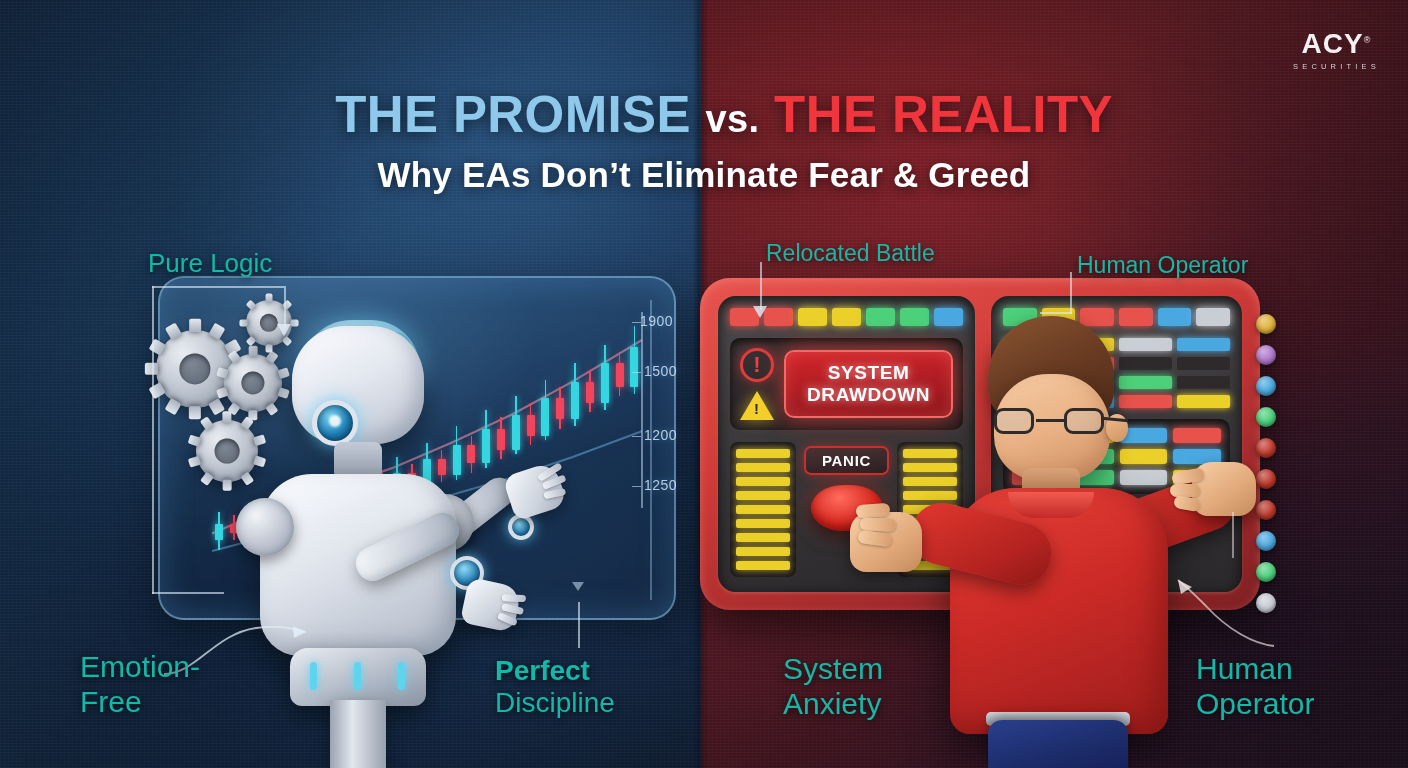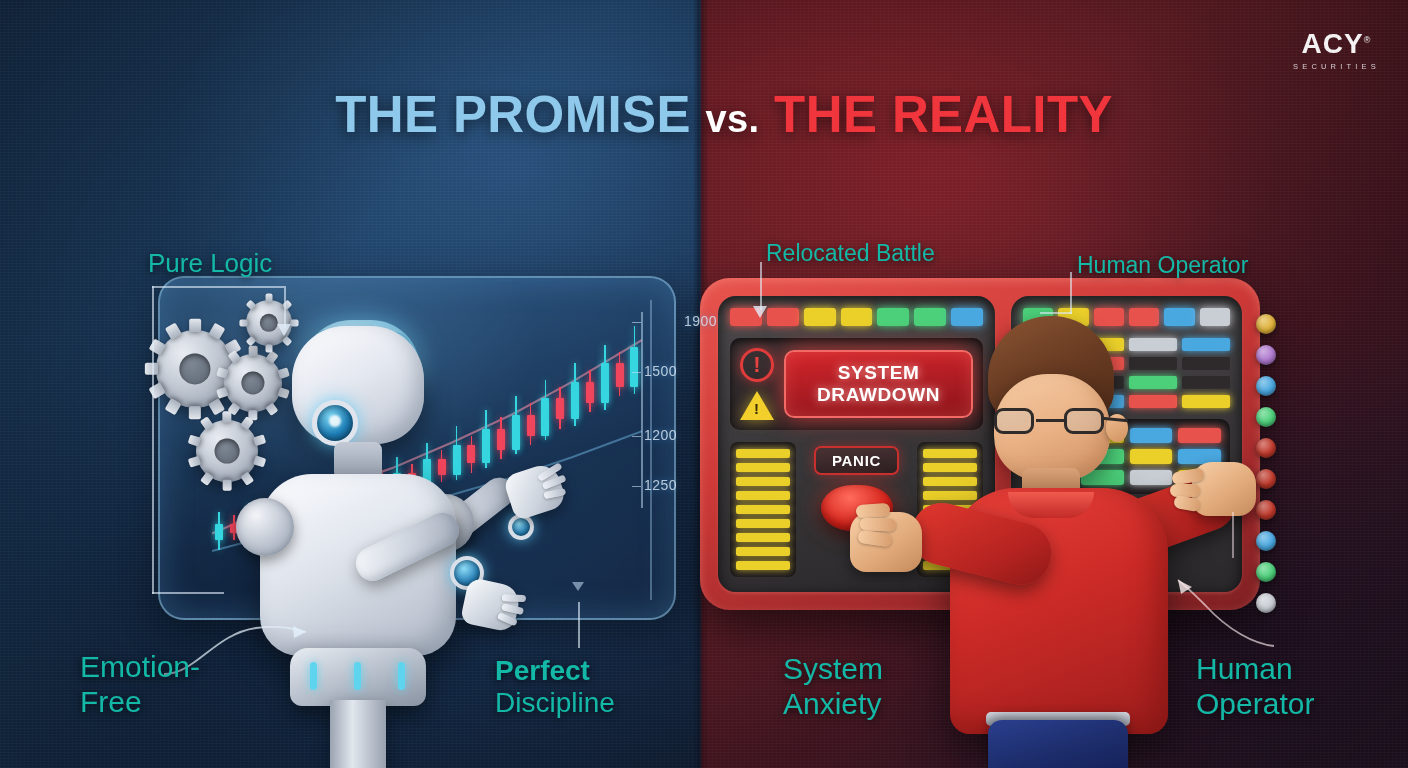--- a/index.html
+++ b/index.html
@@ -201,21 +201,21 @@
     filter:drop-shadow(0 0 7px rgba(242,207,42,.55)); }
   .ico-warn::after { content:"!"; position:absolute; left:-3px; top:9px; font-size:15px;
     font-weight:bold; color:#3a2d05; }
   .alert-icons { display:flex; flex-direction:column; gap:9px; align-items:center; }
   .drawdown { flex:1; border-radius:10px; padding:10px 6px; text-align:center;
     background:linear-gradient(175deg,#d3262b,#a81b22 60%,#8c1419);
     border:2.5px solid #f26a66;
     box-shadow:0 0 24px rgba(232,60,58,.8), inset 0 0 16px rgba(255,120,110,.3); }
   .drawdown span { display:block; color:#fff; font-size:19px; font-weight:bold;
     letter-spacing:.6px; line-height:1.14; text-shadow:0 0 10px rgba(255,190,185,.9); }
-  .lower-row { display:flex; gap:18px; margin-top:12px; align-items:flex-start; }
+  .lower-row { display:flex; gap:8px; margin-top:12px; align-items:flex-start; }
   .bargraph { width:66px; border-radius:8px; padding:7px 6px;
     background:linear-gradient(170deg,#3d3739,#242022);
     box-shadow:inset 0 3px 9px rgba(0,0,0,.7);
     display:flex; flex-direction:column; gap:5px; }
   .bargraph i { display:block; height:9px; border-radius:2px; background:#ebd02a;
     box-shadow:0 0 7px rgba(235,208,42,.7); }
   .panicwrap { flex:1; display:flex; flex-direction:column; align-items:center; gap:10px;
     padding-top:4px; }
   .panic-lbl { padding:4px 16px; border-radius:7px; color:#fff; font-size:15px; font-weight:bold;
     letter-spacing:.7px; background:linear-gradient(175deg,#4a3234,#2c2022);
@@ -424,21 +424,21 @@
       </div>
     <div class="holo-rightbar"></div>
     <div class="holo-tri" style="left:232px; top:318px;"></div>
   </div>
 
   <div class="axis-line" style="left:641px; top:312px; height:196px; z-index:12;"></div>
   <div class="axis-tick" style="left:632px; top:322px; z-index:12;"></div>
   <div class="axis-tick" style="left:632px; top:372px; z-index:12;"></div>
   <div class="axis-tick" style="left:632px; top:436px; z-index:12;"></div>
   <div class="axis-tick" style="left:632px; top:486px; z-index:12;"></div>
-  <div class="axis-lbl" style="left:672px; top:313px; z-index:12;padding-left:12px;">1900</div>
+  <div class="axis-lbl" style="left:628px; top:313px; z-index:12;padding-left:12px;">1900</div>
   <div class="axis-lbl" style="left:644px; top:363px; z-index:12;">1500</div>
   <div class="axis-lbl" style="left:644px; top:427px; z-index:12;">1200</div>
   <div class="axis-lbl" style="left:644px; top:477px; z-index:12;">1250</div>
 
   <div class="gear g1">
       <div class="tooth" style="width: 11.7px; height: 13.26px; transform: translate(-50%, -50%) rotate(0deg) translateY(-43.5084px);"></div>
       <div class="tooth" style="width: 11.7px; height: 13.26px; transform: translate(-50%, -50%) rotate(30deg) translateY(-43.5084px);"></div>
       <div class="tooth" style="width: 11.7px; height: 13.26px; transform: translate(-50%, -50%) rotate(60deg) translateY(-43.5084px);"></div>
       <div class="tooth" style="width: 11.7px; height: 13.26px; transform: translate(-50%, -50%) rotate(90deg) translateY(-43.5084px);"></div>
       <div class="tooth" style="width: 11.7px; height: 13.26px; transform: translate(-50%, -50%) rotate(120deg) translateY(-43.5084px);"></div>
@@ -718,20 +718,21 @@
 
   <div class="vignette"></div>
   <div class="grain"></div>
 
   <div class="title-wrap">
     <div class="title-main">
       <span class="t-promise">THE PROMISE</span>
       <span class="t-vs">vs.</span>
       <span class="t-reality">THE REALITY</span>
     </div>
+    <div class="subtitle">Why EAs Don’t Eliminate Fear &amp; Greed</div>
   </div>
 
   <div class="logo">
     <div class="logo-mark">
       <span>ACY</span><span class="reg">®</span>
     </div>
     <div class="logo-sub">SECURITIES</div>
   </div>
 
 </div>

